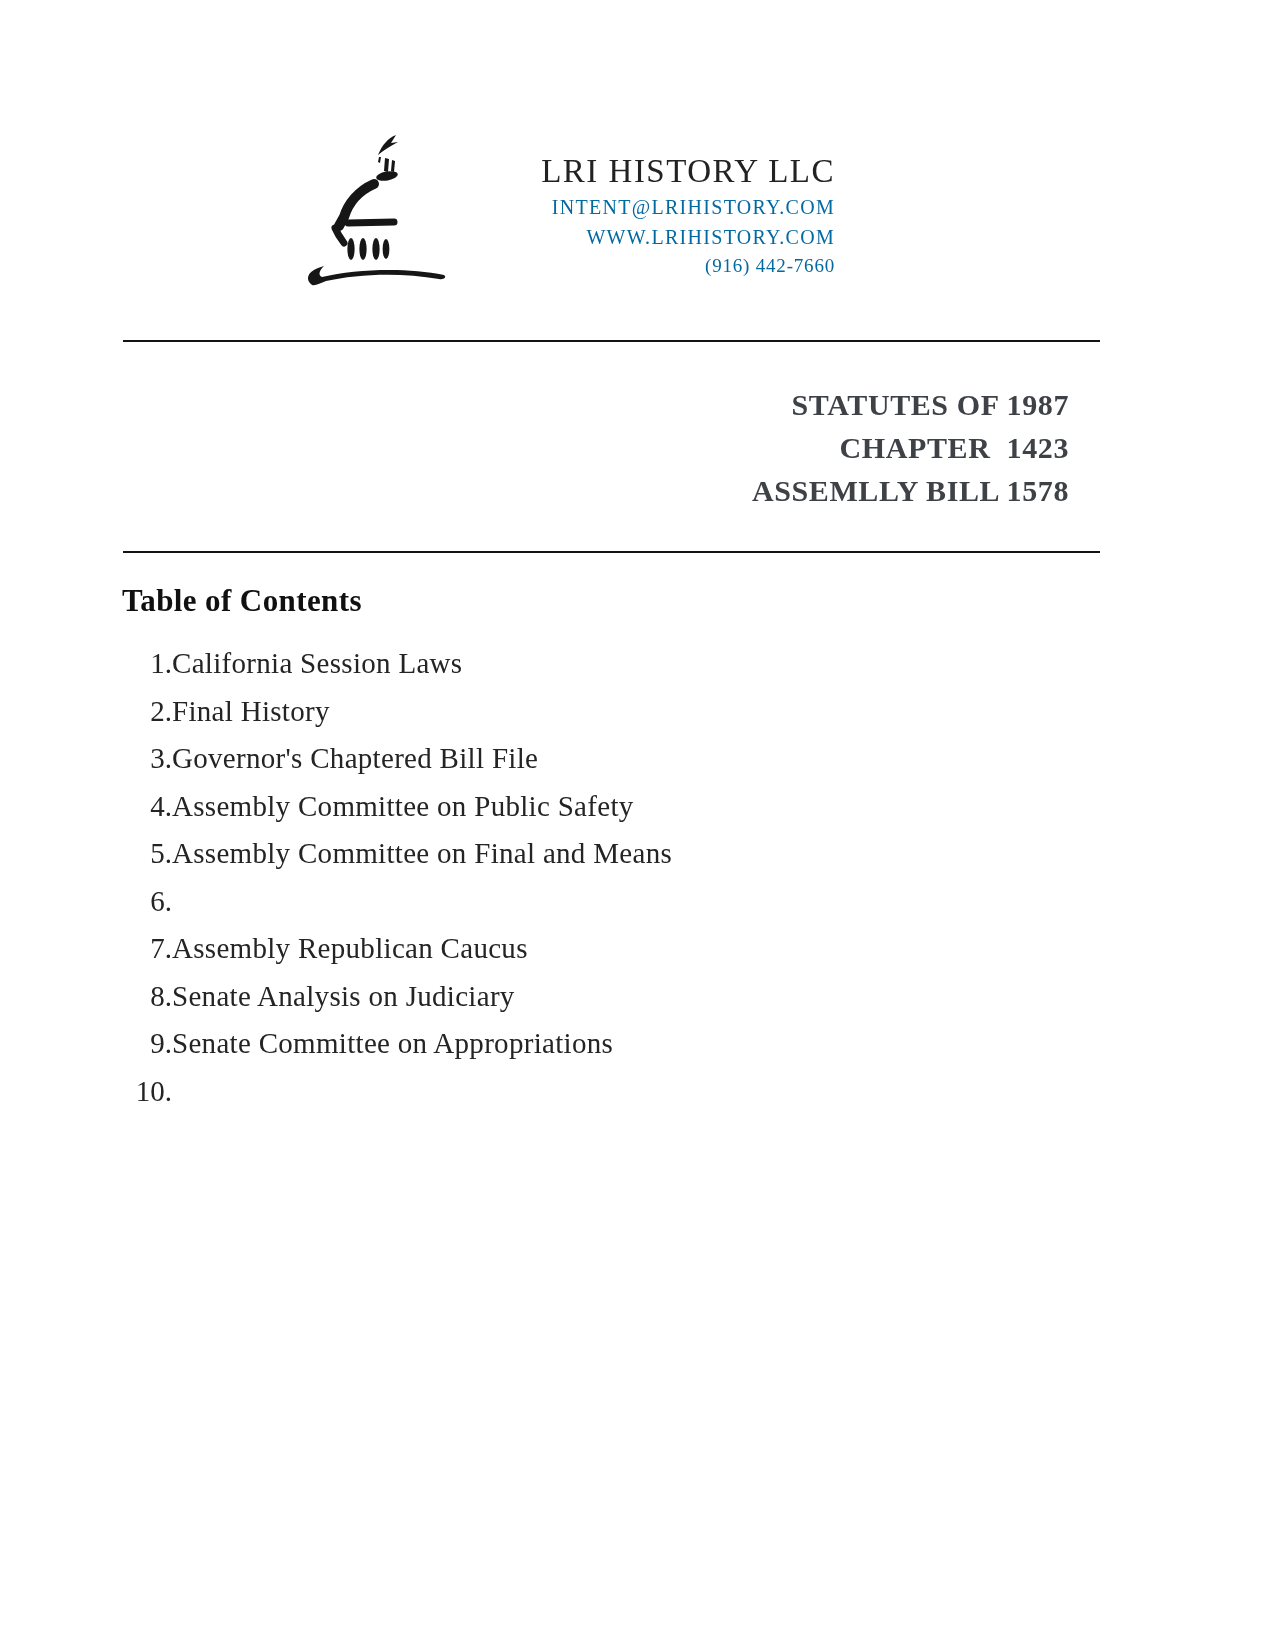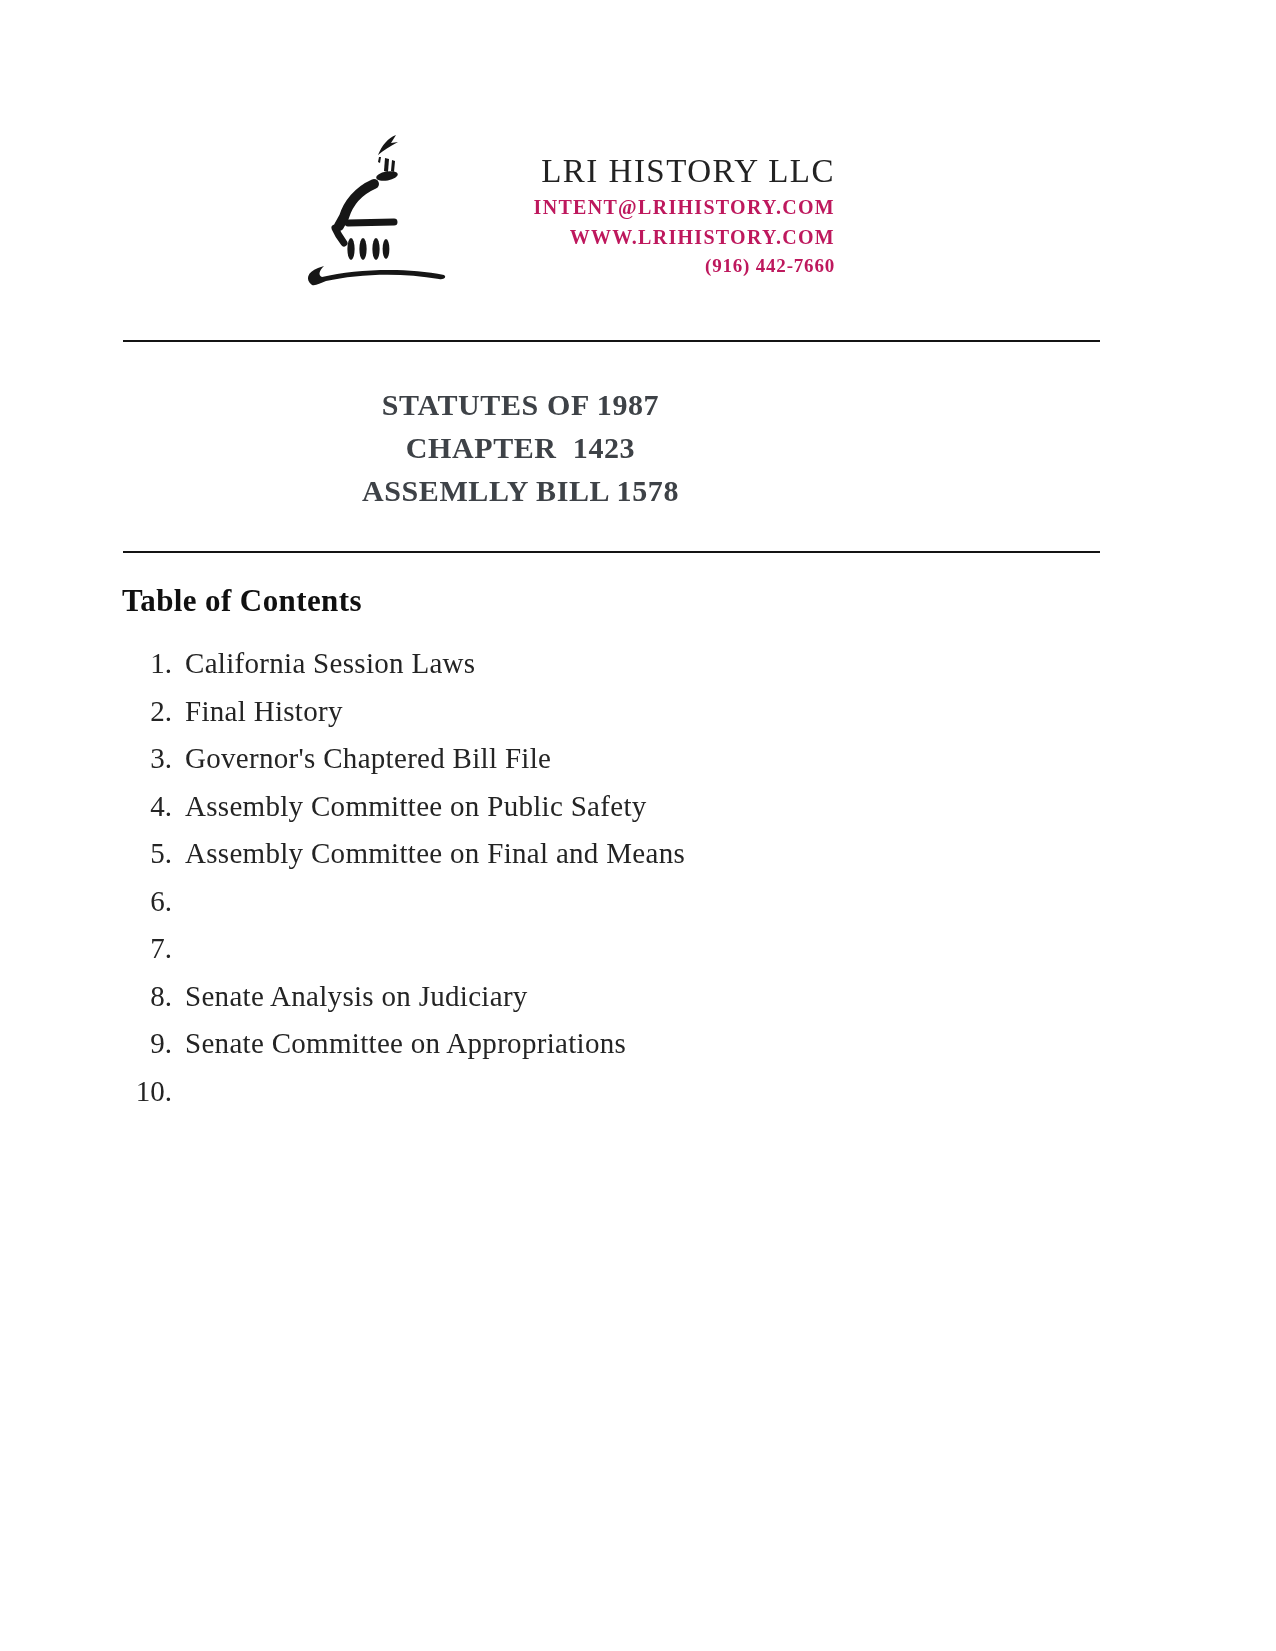--- a/index.html
+++ b/index.html
@@ -40,23 +40,22 @@
     font-size: 33px;
     line-height: 42px;
     letter-spacing: 1.5px;
     color: #222222;
     white-space: pre;
   }
   .contact-line {
     font-size: 20px;
     line-height: 30px;
     letter-spacing: 1.3px;
-    color: #be185d;
+    color: #0369a1;
     white-space: pre;
-    font-weight: bold;
   }
   .contact-line.phone {
     font-size: 19px;
     line-height: 28px;
     letter-spacing: 0.8px;
   }
 
   
   .rule {
     position: absolute;
@@ -67,26 +66,27 @@
   }
   .rule-1 { top: 340px; }
   .rule-2 { top: 551px; }
 
   
   .case-heading {
     position: absolute;
     left: 0;
     top: 383px;
     width: 1041px;
-    text-align: center;
+    text-align: right;
     font-weight: bold;
     font-size: 30px;
     line-height: 43px;
     letter-spacing: 0.6px;
     color: #3e4247;
+    padding-left: 28px;
   }
   .case-heading .line { white-space: pre; }
 
   
   .toc-title {
     position: absolute;
     left: 122px;
     top: 584px;
     font-size: 31px;
     line-height: 34px;
@@ -110,21 +110,20 @@
     font-size: 29px;
     line-height: 30px;
     color: #242424;
   }
   .toc-num {
     width: 52px;
     text-align: right;
     flex: 0 0 auto;
   }
   .toc-label {
-    margin-left: 13px;
     letter-spacing: 0.3px;
     white-space: pre;
   }
 </style>
 </head>
 <body>
 
 <div class="page">
 
   <div class="logo">
@@ -200,20 +199,21 @@
     </li>
     <li class="toc-item">
       <span class="toc-num">5.</span>
       <span class="toc-label">Assembly Committee on Final and Means</span>
     </li>
     <li class="toc-item">
       <span class="toc-num">6.</span>
     </li>
     <li class="toc-item">
       <span class="toc-num">7.</span>
+      <span class="toc-label">Assembly Republican Caucus</span>
     </li>
     <li class="toc-item">
       <span class="toc-num">8.</span>
       <span class="toc-label">Senate Analysis on Judiciary</span>
     </li>
     <li class="toc-item">
       <span class="toc-num">9.</span>
       <span class="toc-label">Senate Committee on Appropriations</span>
     </li>
     <li class="toc-item">

